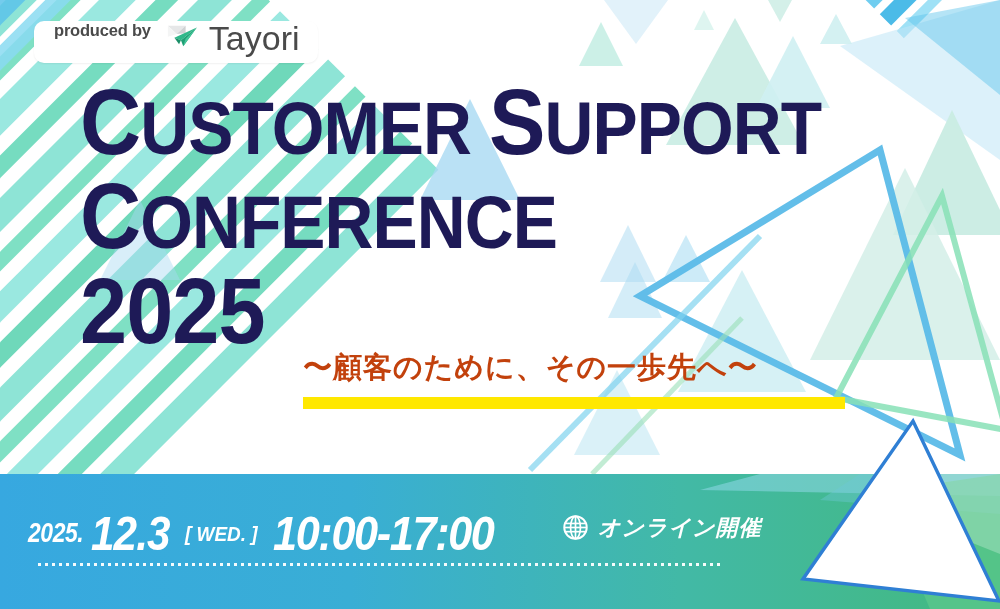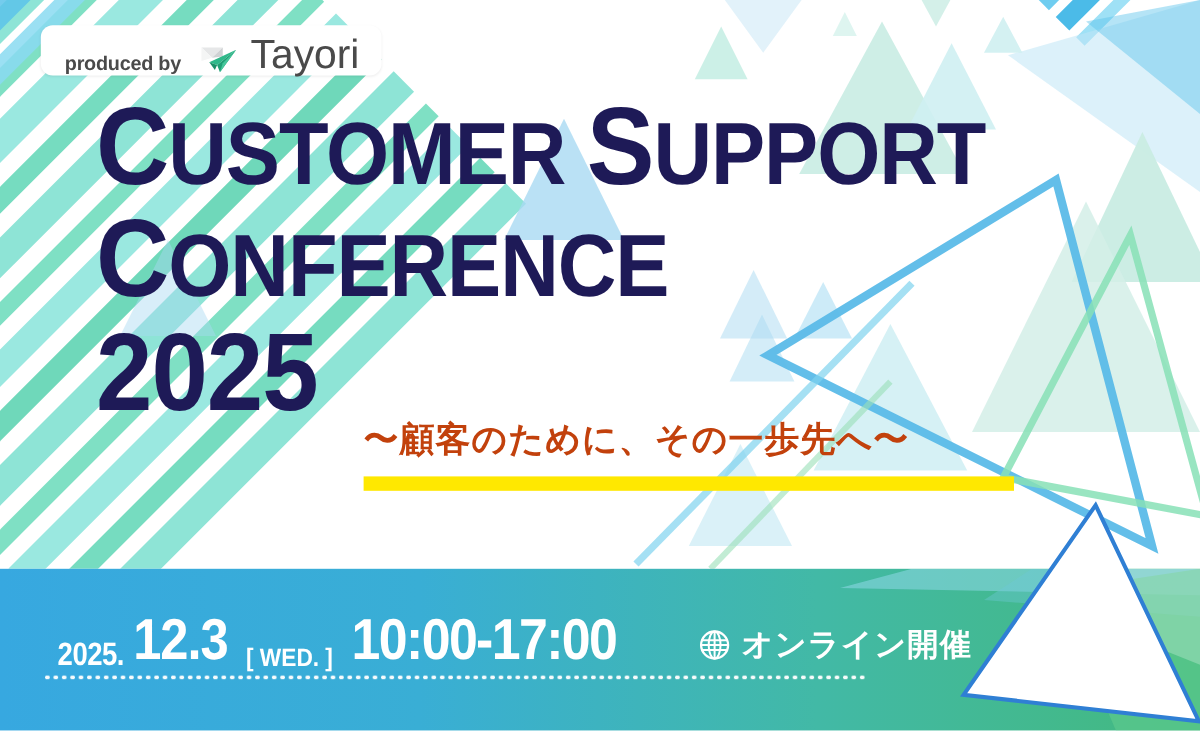--- a/index.html
+++ b/index.html
@@ -29,21 +29,21 @@
   }
 
   
   #tayori-badge {
     position: absolute;
     left: 34px;
     top: 21px;
     height: 42px;
     padding: 0 18px 0 20px;
     display: flex;
-    align-items: flex-end;
+    align-items: flex-start;
     gap: 10px;
     background: #ffffff;
     border-radius: 10px;
     z-index: 6;
     box-shadow: 0 1px 2px rgba(0,0,0,0.06);
   }
   #tayori-badge .produced-label {
     font-size: 16.5px;
     font-weight: bold;
     color: #4a4a4a;
@@ -122,26 +122,27 @@
     left: 0;
     top: 474px;
     width: 1000px;
     height: 135px;
     background: linear-gradient(to right, #37a8e0 0%, #39aed5 35%, #42b9a6 68%, #43b97e 100%);
     z-index: 3;
     overflow: hidden;
   }
   #bottom-row {
     position: absolute;
-    left: 48px;
+    left: 28px;
     top: 32px;
     display: flex;
-    align-items: flex-end;
+    align-items: center;
     color: #ffffff;
     white-space: nowrap;
+    font-style: italic;
   }
   .date-year {
     font-family: "Liberation Sans Narrow", "Liberation Sans", sans-serif;
     font-weight: bold;
     font-size: 27px;
     letter-spacing: -0.5px;
     transform: scaleX(0.85);
     transform-origin: left bottom;
   }
   .date-day {
@@ -175,21 +176,21 @@
   #venue-group {
     display: flex;
     align-items: center;
     gap: 9px;
     margin-left: 44px;
     position: relative;
     top: -6px;
   }
   #globe-icon { width: 27px; height: 27px; flex: 0 0 auto; }
   #venue-label {
-    font-size: 26px;
+    font-size: 22px;
     font-weight: bold;
     letter-spacing: 1px;
     color: #ffffff;
     white-space: nowrap;
   }
   #dotted-rule {
     position: absolute;
     left: 36px;
     top: 89px;
     width: 686px;

